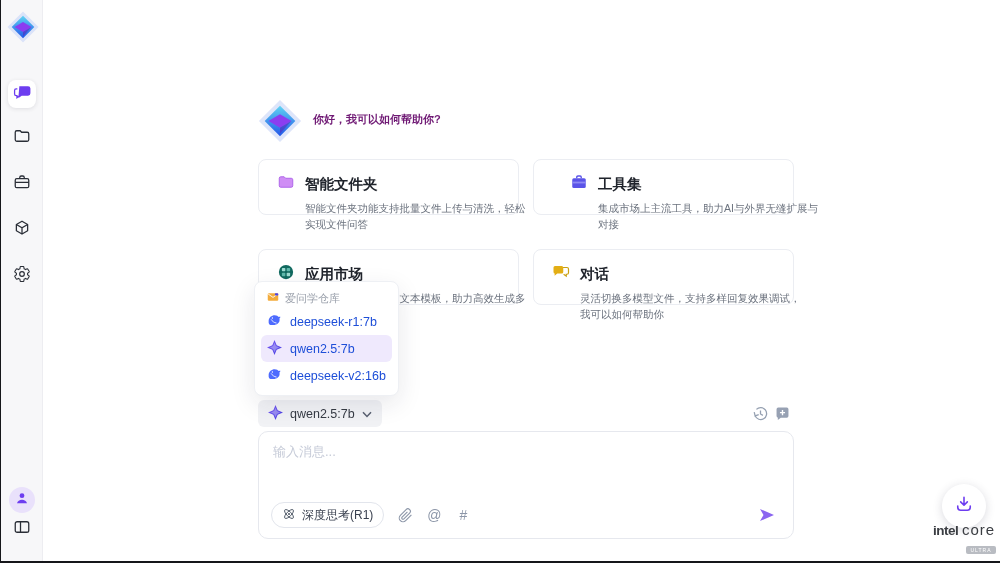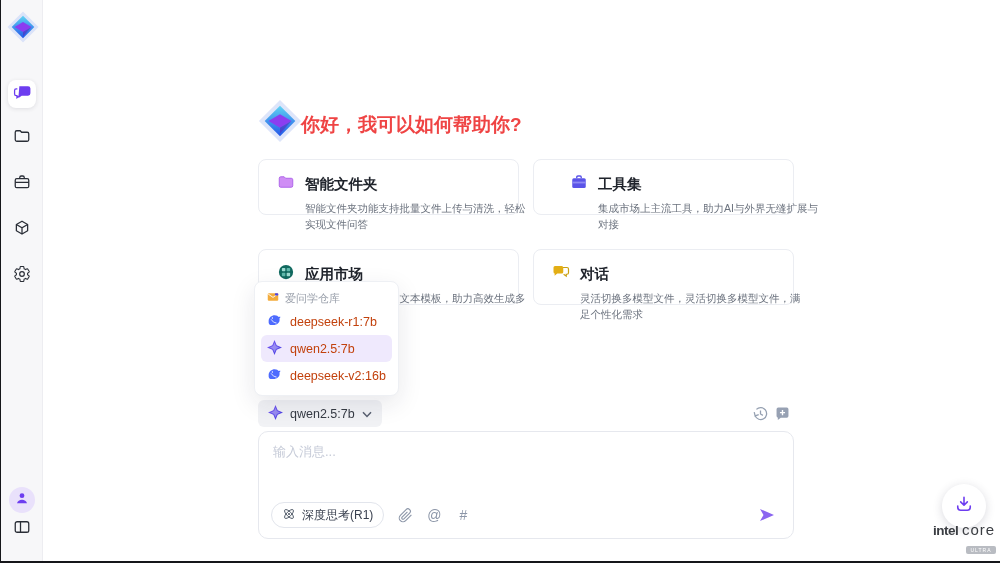--- a/index.html
+++ b/index.html
@@ -13,42 +13,42 @@
              background:#f7f7f9; border-right:1px solid #ededf1; }
   .side-logo { position:absolute; left:5px; top:10px; width:34px; height:34px; }
   .side-btn { position:absolute; left:7px; width:28px; height:28px; display:flex;
               align-items:center; justify-content:center; border-radius:8px; cursor:pointer; }
   .side-btn.active { background:#ffffff; box-shadow:0 1px 4px rgba(40,40,60,.12); }
   .avatar-wrap { position:absolute; left:8px; top:487px; width:26px; height:26px; border-radius:50%;
                  background:#e9e1fb; display:flex; align-items:center; justify-content:center; }
 
   
   .greet-logo { position:absolute; left:256px; top:98px; width:46px; height:46px; }
-  .greet-title { position:absolute; left:300px; top:112px; font-size:19px; font-weight:bold; color:#ef4444; }
+  .greet-title { position:absolute; left:312px; top:112px; font-size:11px; font-weight:bold; color:#701a75; }
 
   
   .card { position:absolute; width:261px; height:56px; background:#fff; border:1px solid #ebedf2;
           border-radius:8px; padding:13px 14px 10px 18px; cursor:pointer; }
   .card .row { display:flex; align-items:center; gap:10px; }
   .card .c-title { font-size:14.5px; font-weight:bold; color:#20242c; }
   .card .c-desc { margin-top:6px; margin-left:28px; width:221px; font-size:10.5px;
                   line-height:1.5; color:#6b727e; }
   #card-folders { left:257px; top:159px; }
   #card-tools   { left:532px; top:159px;padding-left:36px; }
   #card-market  { left:257px; top:249px; }
   #card-chat    { left:532px; top:249px; }
 
   
   .dropdown { position:absolute; left:253px; top:281px; width:145px; background:#fff;
               border:1px solid #eef0f4; border-radius:8px; z-index:20; padding:6px;
               box-shadow:0 8px 24px rgba(30,30,60,.10); }
   .dd-header { display:flex; align-items:center; gap:6px; height:20px; padding:0 6px;
                font-size:11px; color:#9aa0ab; }
   .dd-item { display:flex; align-items:center; gap:8px; height:27px; padding:0 6px;
-             border-radius:6px; font-size:12.5px; color:#c2410c; cursor:pointer; }
+             border-radius:6px; font-size:12.5px; color:#1d4ed8; cursor:pointer; }
   .dd-item.selected { background:#efe9fd; }
 
   
   .model-btn { position:absolute; left:257px; top:400px; height:27px; display:flex; align-items:center;
                gap:7px; padding:0 10px; background:#f1f2f5; border-radius:6px; font-size:12.5px;
                color:#363b44; cursor:pointer; }
   .bar-icon { position:absolute; top:405px; width:17px; height:17px; cursor:pointer; }
 
   
   .composer { position:absolute; left:257px; top:431px; width:536px; height:108px; background:#fff;
@@ -221,21 +221,21 @@
   <div class="card" id="card-chat">
     <div class="row">
       <span>
         <svg viewBox="0 0 24 24" width="18" height="18">
           <path d="M13 6h7a2 2 0 0 1 2 2v5a2 2 0 0 1-2 2h-1v2.5L15.5 15" fill="none" stroke="#caa012" stroke-width="1.6"></path>
           <path d="M2 6a2 2 0 0 1 2-2h9a2 2 0 0 1 2 2v6a2 2 0 0 1-2 2H7l-3.5 3v-3H4a2 2 0 0 1-2-2V6z" fill="#e3ae14"></path>
         </svg>
       </span>
       <span class="c-title">对话</span>
     </div>
-    <div class="c-desc">灵活切换多模型文件，灵活切换多模型文件，满足个性化需求</div>
+    <div class="c-desc">灵活切换多模型文件，支持多样回复效果调试，我可以如何帮助你</div>
   </div>
 
   <div class="dropdown">
     <div class="dd-header">
       <span>
         <svg viewBox="0 0 16 16" width="12" height="12">
           <rect x="1" y="3" width="14" height="10" rx="1.5" fill="#f3ac3c"></rect>
           <path d="M1.5 4l6.5 4.5L14.5 4" fill="none" stroke="#fff" stroke-width="1.2"></path>
           <rect x="10.5" y="3" width="4.5" height="3" fill="#4f46e5" rx="1"></rect>
         </svg>

